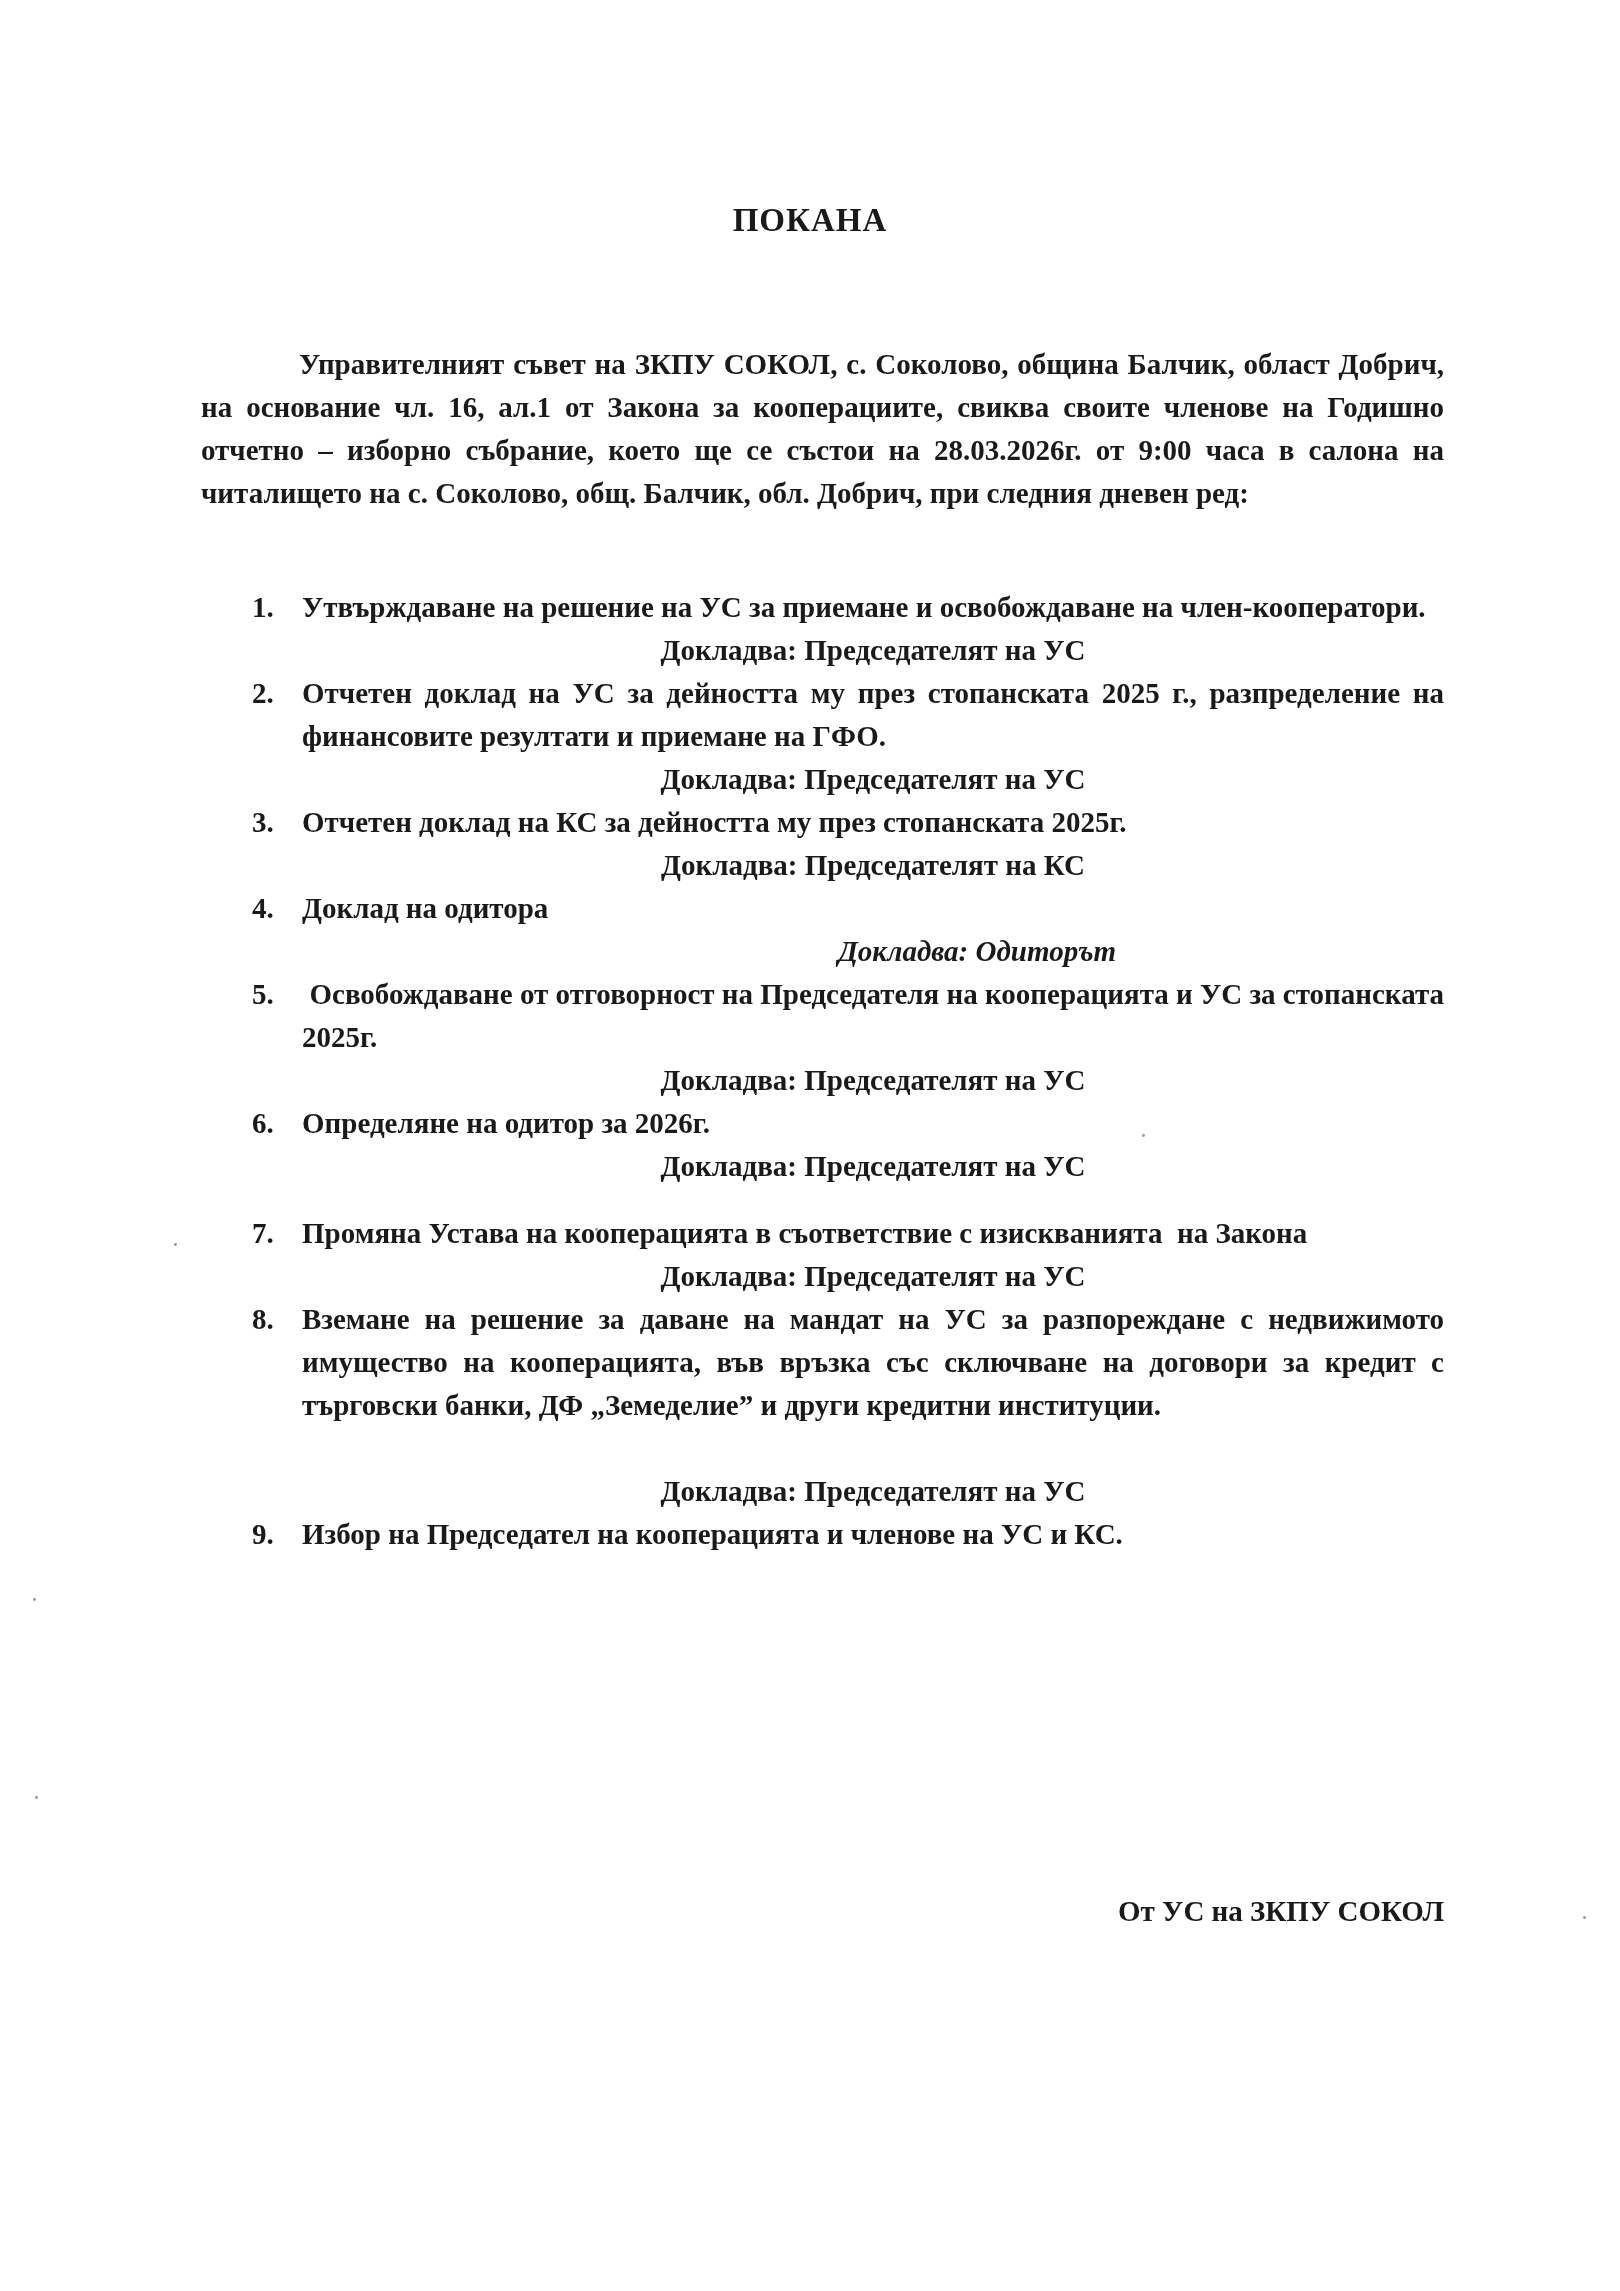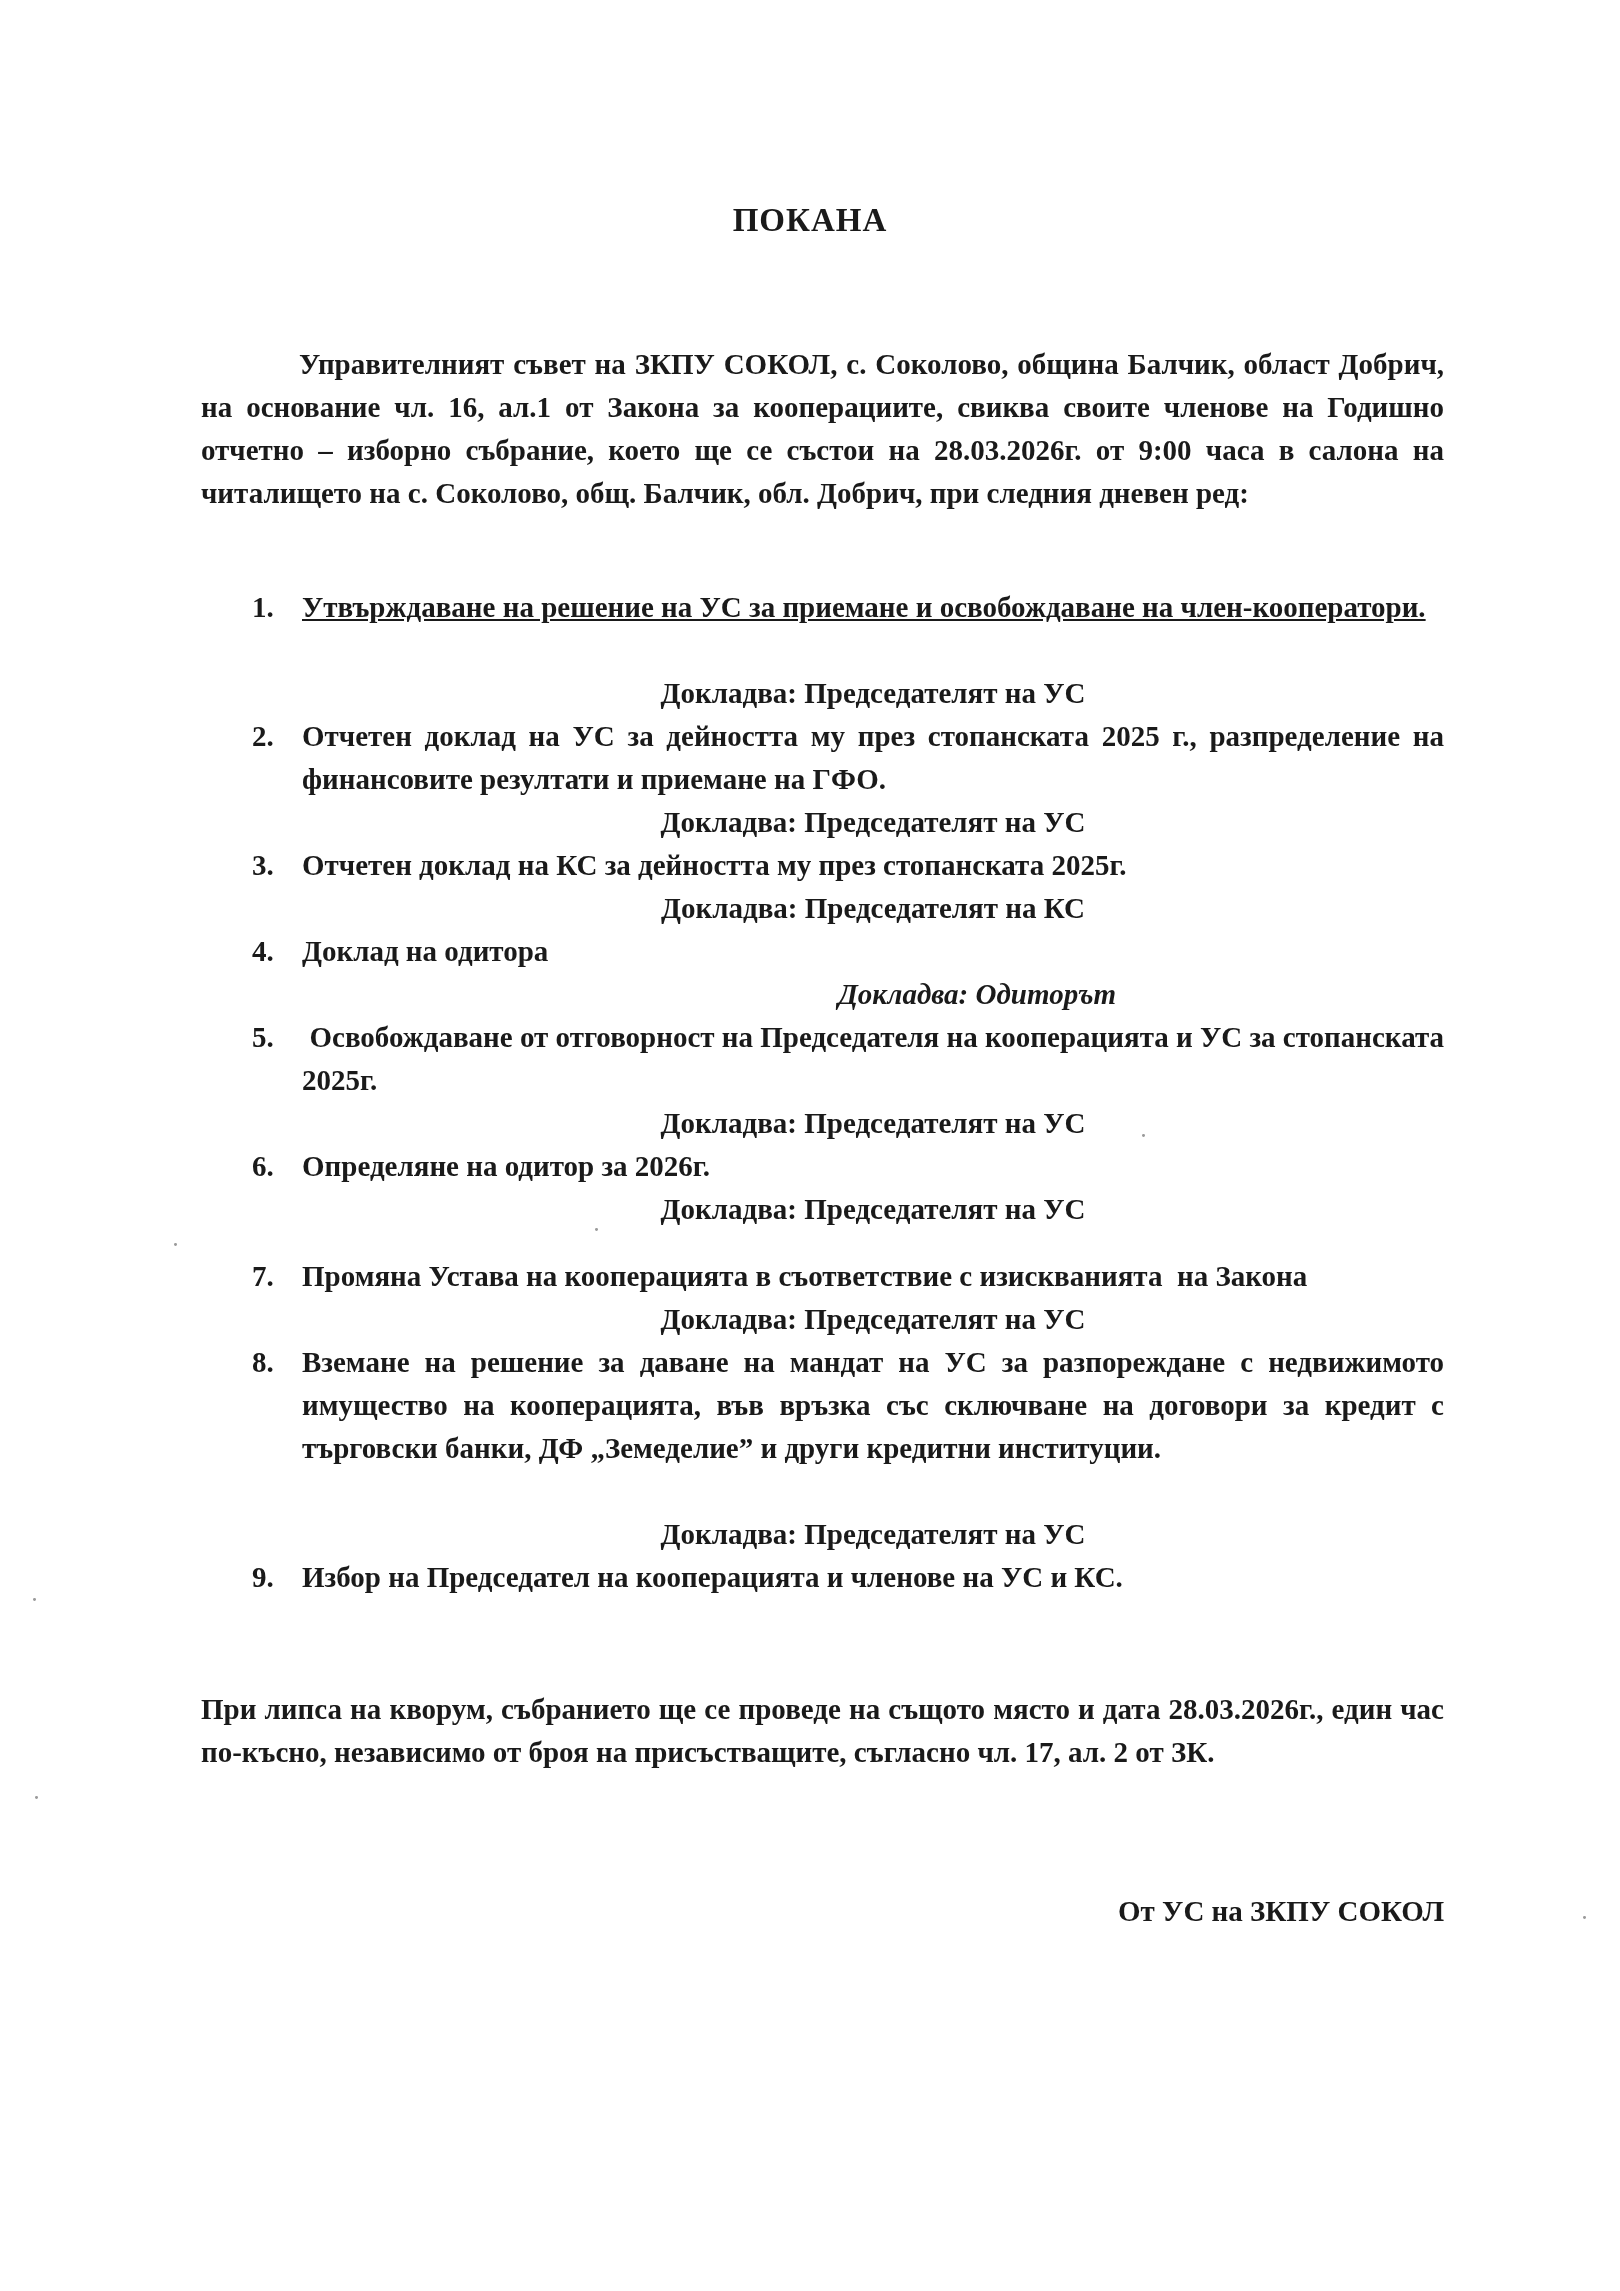--- a/index.html
+++ b/index.html
@@ -41,21 +41,21 @@
 
 <div class="page">
 
   <div class="title">ПОКАНА</div>
 
   <p class="para intro" style="margin:0;">Управителният съвет на ЗКПУ СОКОЛ, с. Соколово, община Балчик, област Добрич, на основание чл. 16, ал.1 от Закона за кооперациите, свиква своите членове на Годишно отчетно – изборно събрание, което ще се състои на 28.03.2026г. от 9:00 часа в салона на читалището на с. Соколово, общ. Балчик, обл. Добрич, при следния дневен ред:</p>
 
   <ol class="agenda">
     <li>
       <span class="num">1.</span>
-      <span class="text last-left" style="margin-bottom:43px;text-decoration:underline;">Утвърждаване на решение на УС за приемане и освобождаване на член-кооператори.</span>
+      <span class="text last-left" style="">Утвърждаване на решение на УС за приемане и освобождаване на член-кооператори.</span>
       <span class="reporter">Докладва: Председателят на УС</span>
     </li>
     <li>
       <span class="num">2.</span>
       <span class="text last-left">Отчетен доклад на УС за дейността му през стопанската 2025 г., разпределение на финансовите резултати и приемане на ГФО.</span>
       <span class="reporter">Докладва: Председателят на УС</span>
     </li>
     <li>
       <span class="num">3.</span>
       <span class="text last-left">Отчетен доклад на КС за дейността му през стопанската 2025г.</span>
@@ -85,21 +85,20 @@
       <span class="num">8.</span>
       <span class="text last-left" style="margin-bottom:43px;">Вземане на решение за даване на мандат на УС за разпореждане с недвижимото имущество на кооперацията, във връзка със сключване на договори за кредит с търговски банки, ДФ „Земеделие” и други кредитни институции.</span>
       <span class="reporter">Докладва: Председателят на УС</span>
     </li>
     <li>
       <span class="num">9.</span>
       <span class="text last-left">Избор на Председател на кооперацията и членове на УС и КС.</span>
     </li>
   </ol>
 
-  <p class="para closing" style="margin:0;">При липса на кворум, събранието ще се проведе на същото място и дата 28.03.2026г., един час по-късно, независимо от броя на присъстващите, съгласно чл. 17, ал. 2 от ЗК.</p>
 
   <div class="signature">От УС на ЗКПУ СОКОЛ</div>
 
   <span class="speck" style="left:1583px; top:1916px;"></span>
   <span class="speck" style="left:595px; top:1228px;"></span>
   <span class="speck" style="left:1142px; top:1134px;"></span>
   <span class="speck" style="left:174px; top:1243px;"></span>
   <span class="speck" style="left:33px; top:1598px;"></span>
   <span class="speck" style="left:35px; top:1796px;"></span>
 </div>

